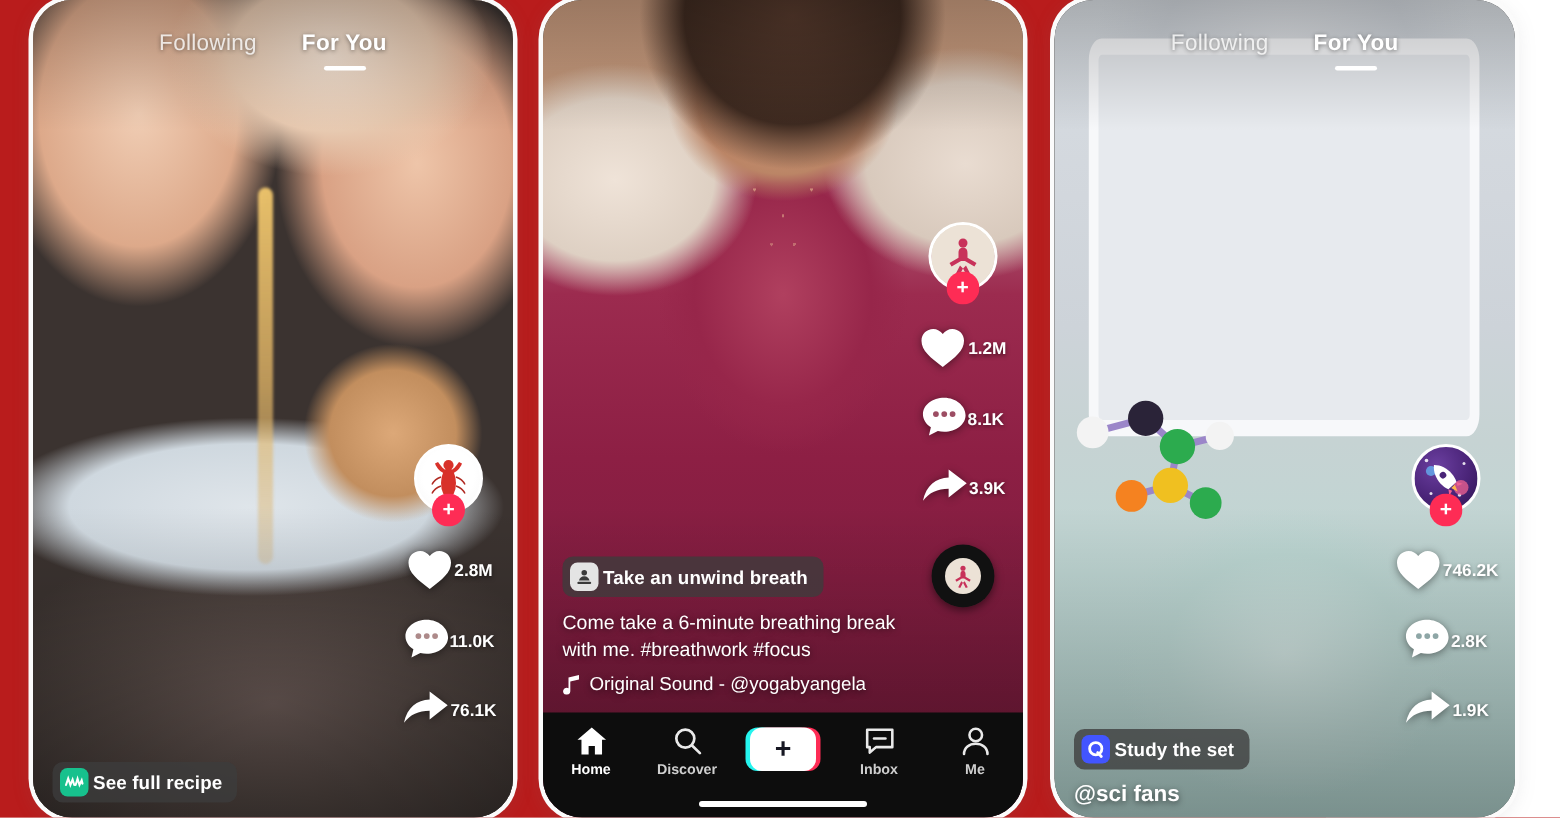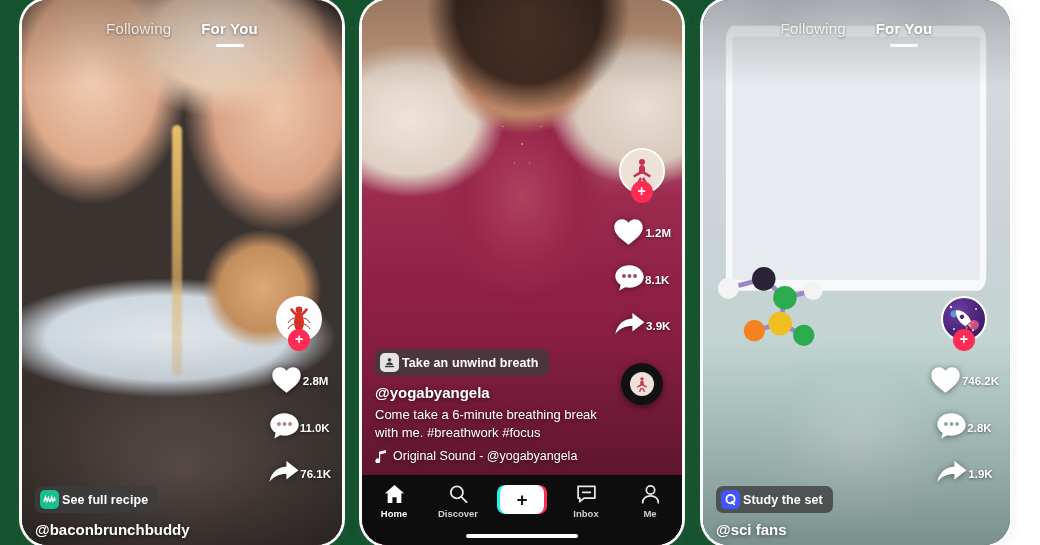--- a/index.html
+++ b/index.html
@@ -2,21 +2,21 @@
 <html><head>
 <meta charset="utf-8">
 <style>
   html,body{margin:0;padding:0;}
   body{
     width:1040px;height:545px;overflow:hidden;
     background:#ffffff;
     font-family:"Liberation Sans", sans-serif;
     -webkit-font-smoothing:antialiased;
   }
-  .stage{position:relative;width:884px;height:545px;background:#14532d;}
+  .stage{position:relative;width:884px;height:545px;background:#b91c1c;}
 
   
   .phone{
     position:absolute;top:0;height:545px;
     border-radius:26px;overflow:hidden;
     box-shadow:0 0 0 3px #fbfbfb, 0 2px 14px rgba(120,120,130,.18);
     background:#222;
   }
   .phone .screen{position:absolute;inset:0;overflow:hidden;}
 
@@ -207,21 +207,20 @@
           <div class="ico" style="background:#17c18d;">
             <svg width="13" height="11" viewBox="0 0 14 12" aria-hidden="true">
               <g stroke="#fff" stroke-width="1.5" fill="none" stroke-linecap="round">
                 <path d="M1 8 2.6 3.2 4.2 8 5.8 4 7 8"></path>
                   <path d="M8 8 9.4 3.4 10.8 8 12.4 4.6 13 7"></path>
               </g>
             </svg>
           </div>
           <div class="txt">See full recipe</div>
         </div>
-        <div class="uname">@baconbrunchbuddy</div>
       </div>
     </div>
   </div>
 
   <div class="phone" style="left:362px;width:320px;">
     <div class="screen">
       <div class="bg bg-yoga"></div>
       <div class="vig"></div>
 
       <div class="rail" style="top:148px;">
@@ -285,21 +284,20 @@
             <svg width="13" height="12" viewBox="0 0 14 13" aria-hidden="true">
               <g fill="#3a3a3a">
                 <circle cx="7" cy="3" r="2"></circle>
                 <path d="M7 5.6c2 0 3.4 1.3 3.8 3H3.2C3.6 6.9 5 5.6 7 5.6z"></path>
                 <rect x="2" y="9.6" width="10" height="1.6" rx=".8"></rect>
               </g>
             </svg>
           </div>
           <div class="txt">Take an unwind breath</div>
         </div>
-        <div class="uname">@yogabyangela</div>
         <div class="desc">Come take a 6-minute breathing break with me. #breathwork #focus</div>
         <div class="music">
           <svg width="12" height="13" viewBox="0 0 12 13" aria-hidden="true">
             <path fill="#fff" d="M11 0 4 1.7v7.1a2.4 2.4 0 1 0 1.2 2V4.3L11 3z"></path>
           </svg>
           <span>Original Sound - @yogabyangela</span>
         </div>
       </div>
 
       <div class="navbar">

